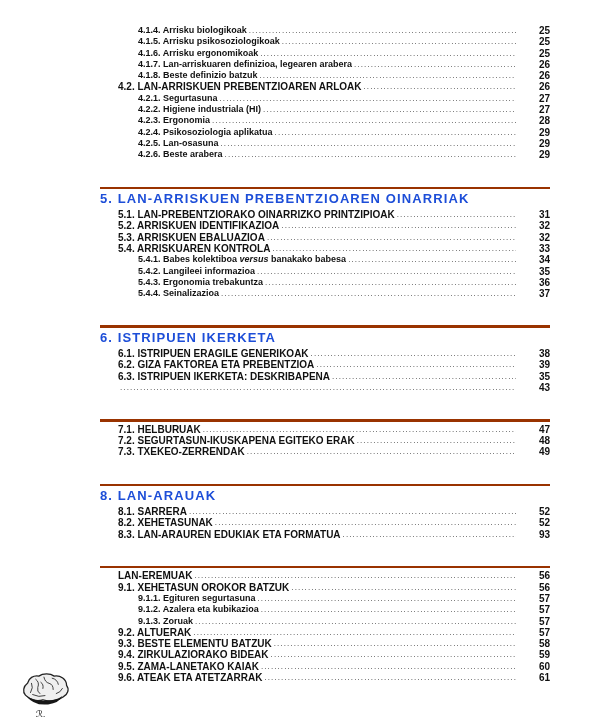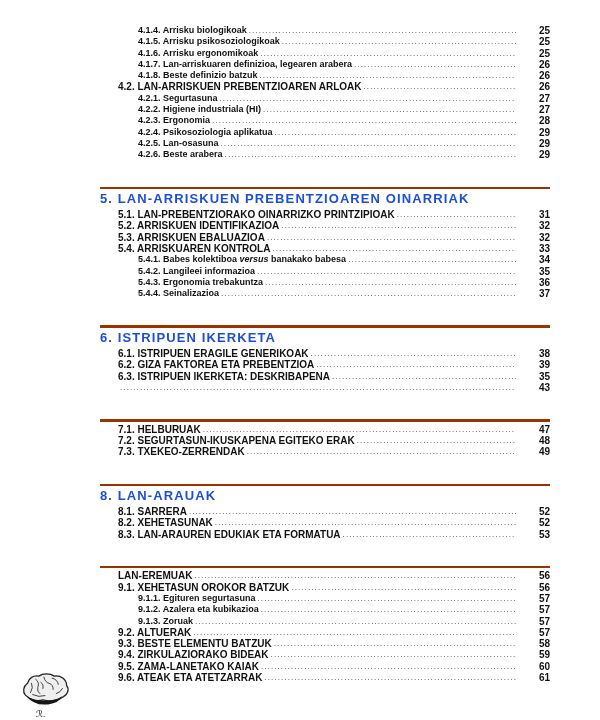--- a/index.html
+++ b/index.html
@@ -236,21 +236,21 @@
           <span class="pagenum">52</span>
         </div>
         <div class="row lvl2">
           <span class="label">8.2. XEHETASUNAK</span>
           <span class="leader">............................................................................................................................................................................................................................................................................................................</span>
           <span class="pagenum">52</span>
         </div>
         <div class="row lvl2">
           <span class="label">8.3. LAN-ARAUREN EDUKIAK ETA FORMATUA</span>
           <span class="leader">............................................................................................................................................................................................................................................................................................................</span>
-          <span class="pagenum">53</span>
+          <span class="pagenum">93</span>
         </div>
       </section>
       <section class="toc-section">
         <div class="rule" style="background: rgb(153, 51, 0);"></div>
         <div class="row lvl2">
           <span class="label">LAN-EREMUAK</span>
           <span class="leader">............................................................................................................................................................................................................................................................................................................</span>
           <span class="pagenum">56</span>
         </div>
         <div class="row lvl2">

